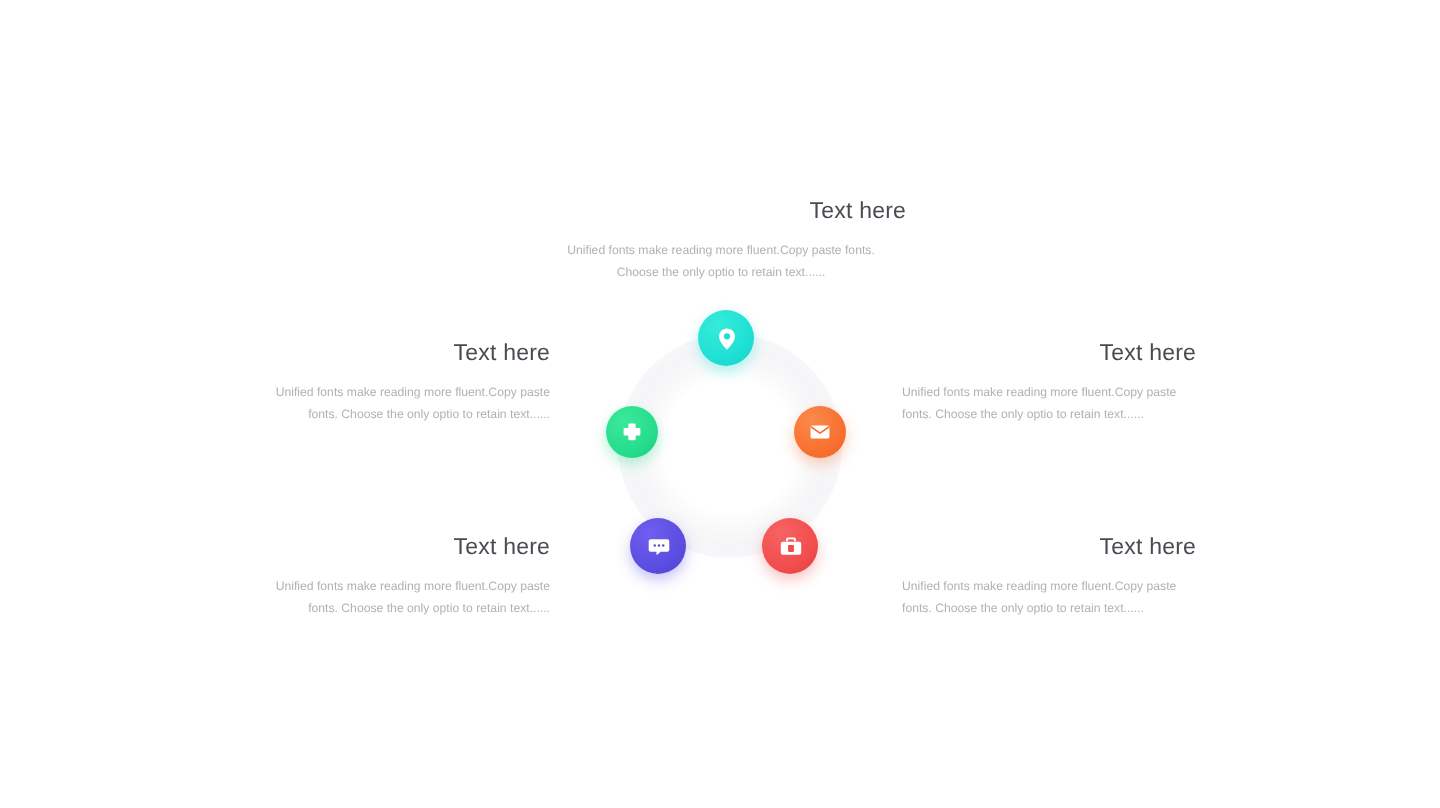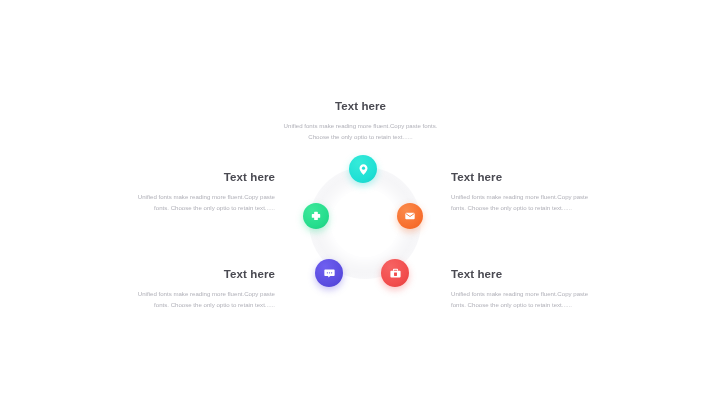--- a/index.html
+++ b/index.html
@@ -10,24 +10,25 @@
     overflow:hidden;
     position:relative;
   }
   .slide{position:absolute;inset:0;}
 
   
   .block{position:absolute;}
   .block h3{
     margin:0 0 7px 0;
     font-size:11.5px;
-    font-weight:bold;
+    font-weight:normal;
     color:#4a4a52;
     letter-spacing:.1px;
     line-height:1.2;
+    text-align:right;
   }
   .block p{
     margin:0;
     font-size:6.1px;
     line-height:1.78;
     color:#b0b0b8;
     font-weight:normal;
   }
   .align-right{text-align:right;}
   .align-left{text-align:left;}

